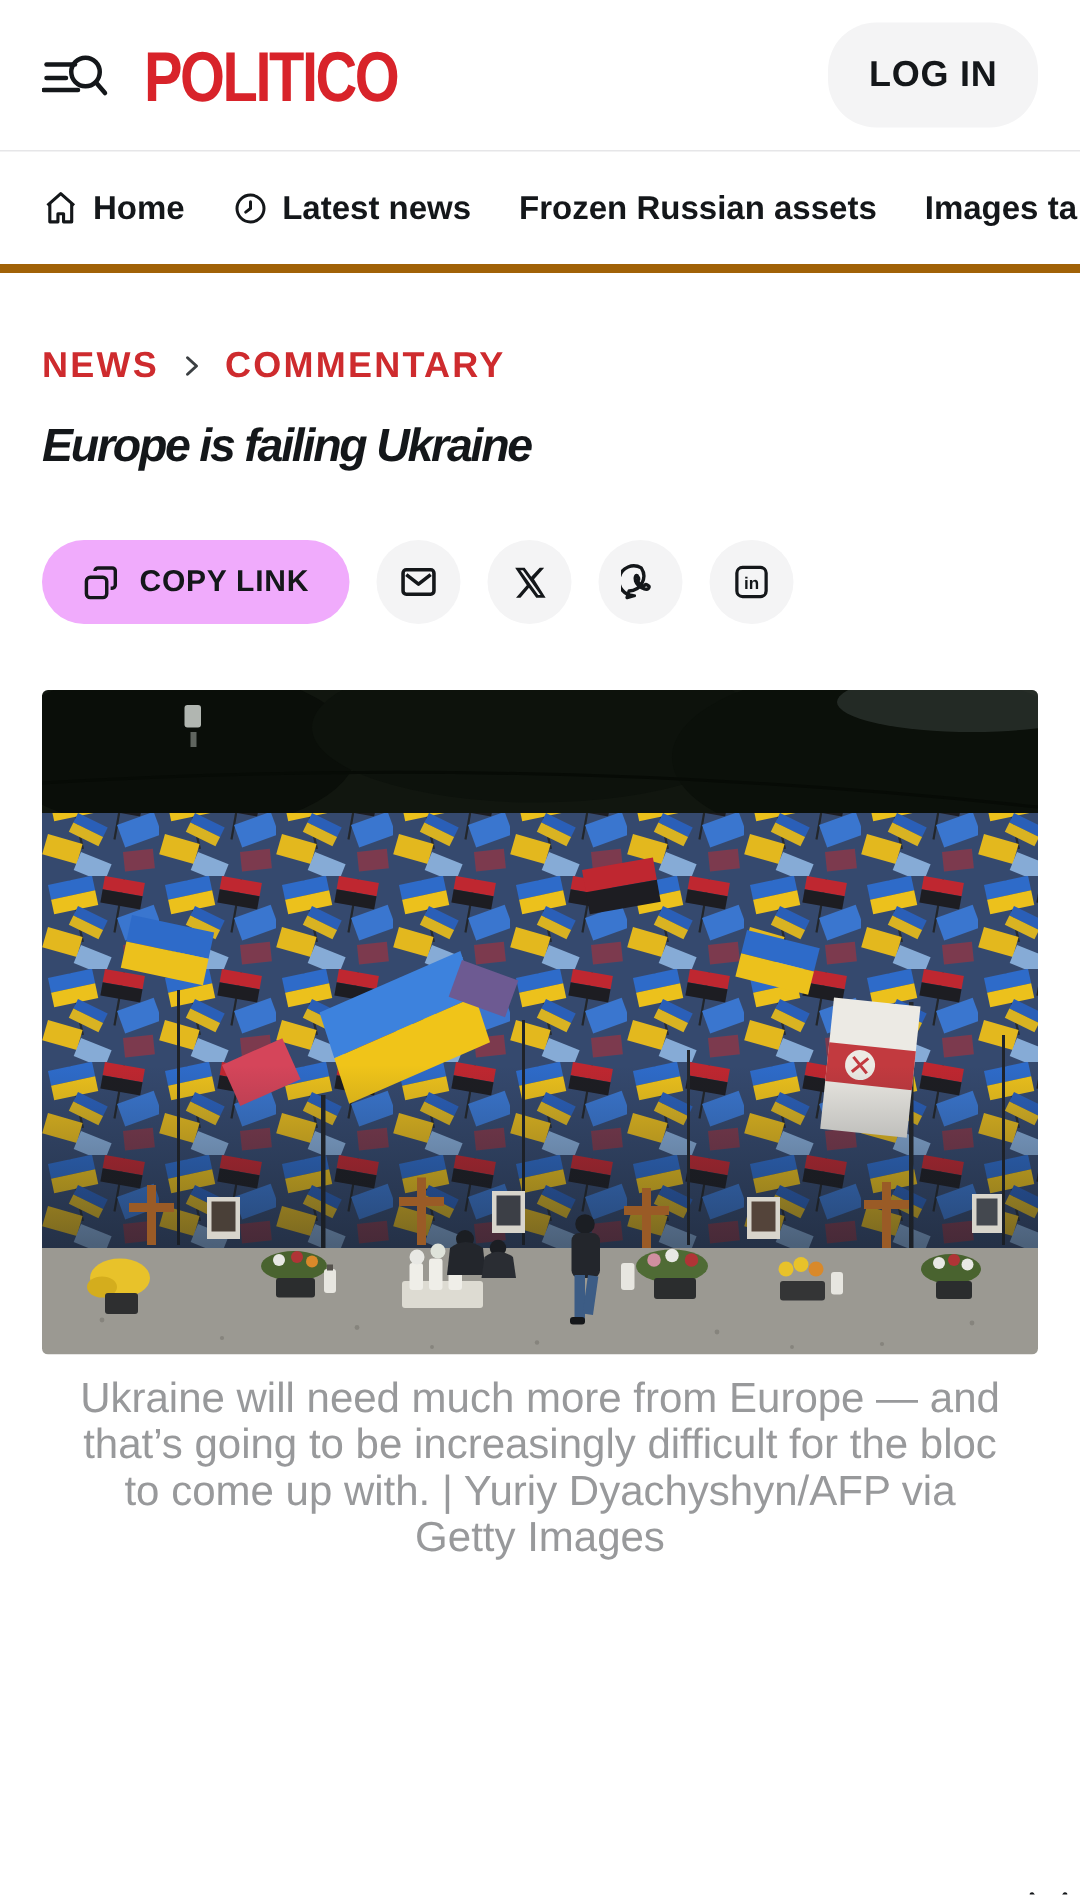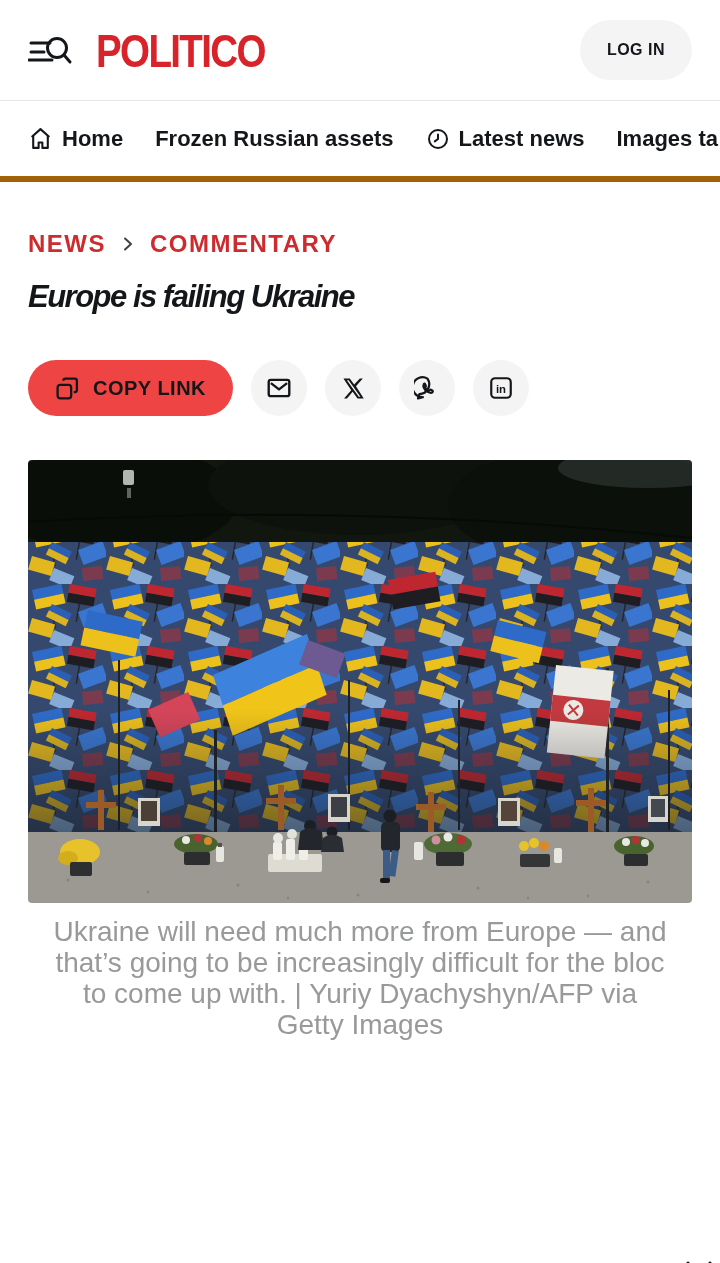--- a/index.html
+++ b/index.html
@@ -4,34 +4,34 @@
 <style>
   html,body{margin:0;padding:0;}
   body{
     width:720px;height:1263px;overflow:hidden;background:#fff;
     font-family:"Liberation Sans", sans-serif;color:#14171a;position:relative;
   }
   
   .topbar{height:101px;display:flex;align-items:center;padding:0 28px;border-bottom:1px solid #e6e6e8;box-sizing:border-box;}
   .menu-search{background:none;border:none;padding:0;margin:0;cursor:pointer;width:46px;height:40px;display:flex;align-items:center;}
   .logo{font-weight:700;font-size:47px;letter-spacing:-2px;color:#d8232a;transform:scale(.82,1);transform-origin:left center;margin-left:22px;white-space:nowrap;}
-  .login-btn{margin-left:auto;background:#f4f4f5;border:none;border-radius:32px;padding:21px 27px;font-family:inherit;font-size:16px;font-weight:700;letter-spacing:.5px;color:#14171a;cursor:pointer;}
+  .login-btn{margin-left:auto;background:#f4f4f5;border:none;border-radius:32px;padding:21px 27px;font-family:inherit;font-size:24px;font-weight:700;letter-spacing:.5px;color:#14171a;cursor:pointer;}
   
   .nav{height:81px;display:flex;align-items:center;gap:32px;padding:0 28px;border-bottom:6px solid #a16207;box-sizing:border-box;white-space:nowrap;overflow:hidden;font-size:22px;font-weight:700;}
   .nav-item{display:flex;align-items:center;gap:9px;cursor:pointer;flex:0 0 auto;}
   .nav-item svg{display:block;}
   
   main{padding:0 28px;}
   .breadcrumb{margin-top:48px;display:flex;align-items:center;gap:15px;font-size:24px;font-weight:700;letter-spacing:1.5px;color:#ce2b2e;}
   .crumb{cursor:pointer;}
   h1{margin:22px 0 0 0;font-size:31px;line-height:1.1;font-weight:700;letter-spacing:-1.5px;color:#14171a;font-style:italic;}
   .dek{margin-top:24px;font-family:"Liberation Serif", serif;font-size:30px;line-height:47px;color:#1c1f23;max-width:664px;}
   
   .share{margin-top:46px;display:flex;align-items:center;gap:18px;}
-  .share .pill{height:56px;border-radius:28px;background:#ef4444;border:none;display:flex;align-items:center;gap:13px;padding:0 27px;font-family:inherit;font-size:20px;font-weight:700;letter-spacing:.5px;color:#14171a;cursor:pointer;}
+  .share .pill{height:56px;border-radius:28px;background:#f0abfc;border:none;display:flex;align-items:center;gap:13px;padding:0 27px;font-family:inherit;font-size:20px;font-weight:700;letter-spacing:.5px;color:#14171a;cursor:pointer;}
   .share .round{width:56px;height:56px;border-radius:50%;background:#f4f4f5;border:none;display:flex;align-items:center;justify-content:center;padding:0;cursor:pointer;color:#14171a;}
   
   figure{margin:44px 0 0 0;padding:0;}
   .hero{width:664px;height:443px;border-radius:4px;display:block;}
   figcaption{margin:13px auto 0 auto;max-width:624px;text-align:center;font-size:28px;line-height:31px;color:#98999b;}
   
   .peek{position:absolute;right:8px;bottom:-2px;width:26px;height:10px;overflow:hidden;}
 </style>
 </head>
 <body>
@@ -52,28 +52,28 @@
 
 <nav class="nav">
   <div class="nav-item">
     <svg width="25" height="25" viewBox="0 0 24 24" fill="none" stroke="#14171a" stroke-width="2" stroke-linejoin="round">
       <path d="M3.5 10.5 12 3l8.5 7.5"></path>
       <path d="M5 9.5V21h5.2v-5.2h3.6V21H19V9.5"></path>
     </svg>
     <span>Home</span>
   </div>
   <div class="nav-item">
-    <span>Frozen Russian assets</span>
-  </div>
-  <div class="nav-item">
     <svg width="24" height="24" viewBox="0 0 24 24" fill="none" stroke="#14171a" stroke-width="2" stroke-linecap="round">
       <circle cx="12" cy="12" r="9"></circle>
       <path d="M12 7.5V12l-3.2 2.4"></path>
     </svg>
     <span>Latest news</span>
+  </div>
+  <div class="nav-item">
+    <span>Frozen Russian assets</span>
   </div>
   <div class="nav-item">
     <span>Images ta</span>
   </div>
 </nav>
 
 <main>
 
   <div class="breadcrumb">
     <span class="crumb">NEWS</span>

